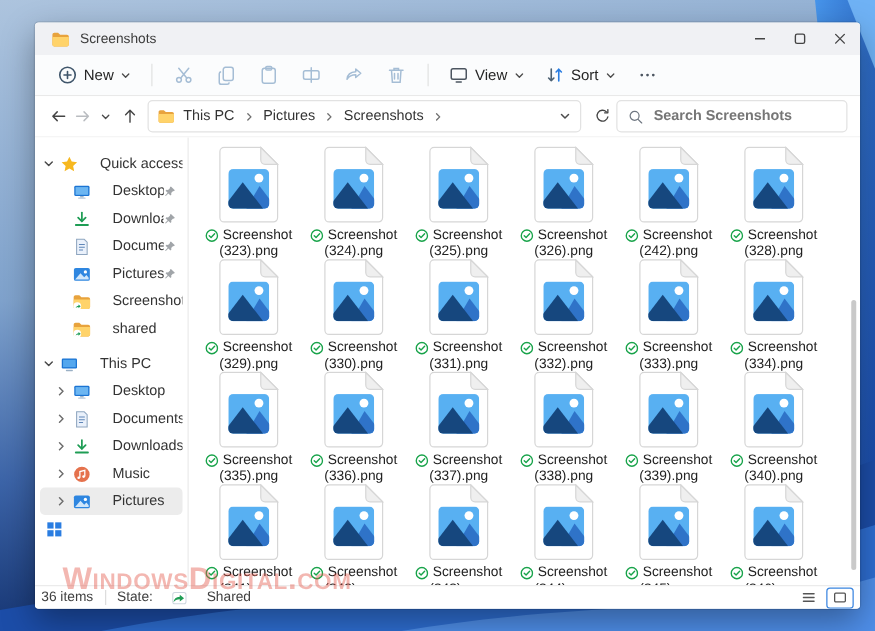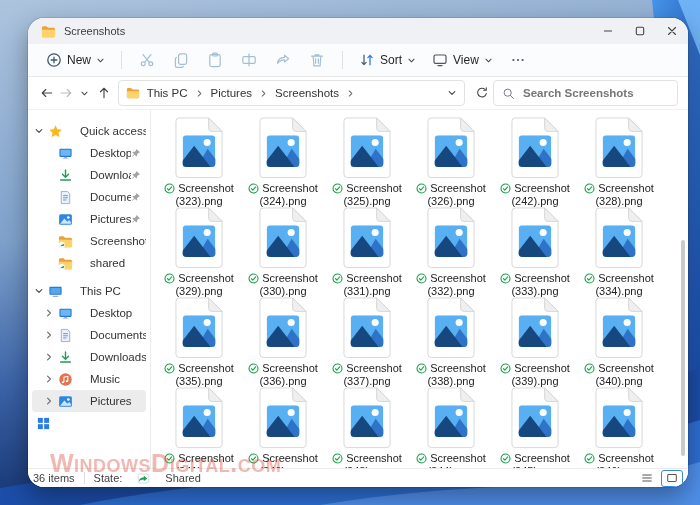--- a/index.html
+++ b/index.html
@@ -2,21 +2,21 @@
 <html><head>
 <meta charset="utf-8">
 <style>
   html,body{margin:0;padding:0;}
   .stage{position:relative;width:700px;height:505px;overflow:hidden;
          font-family:"Liberation Sans",sans-serif;background:#7fa2cc;}
   .wallpaper{position:absolute;left:0;top:0;width:700px;height:505px;}
 
   
   .window{position:absolute;left:28px;top:18px;width:660px;height:469px;background:#fff;
-          border-radius:16px;overflow:hidden;display:flex;flex-direction:column;
+          border-radius:3px;overflow:hidden;display:flex;flex-direction:column;
           box-shadow:0 10px 26px rgba(0,0,0,.35),0 0 0 1px rgba(0,0,0,.10);z-index:2;}
 
   
   .titlebar{flex:0 0 26px;background:#f0f1f4;display:flex;align-items:center;padding-left:13px;}
   .ticon{width:15px;height:15px;}
   .title-text{font-size:11px;color:#3c3c3c;margin-left:8px;}
   .wcontrols{margin-left:auto;display:flex;height:100%;}
   .wbtn{width:32px;display:flex;align-items:center;justify-content:center;}
   .wctl-ic{width:10px;height:10px;}
 
@@ -216,41 +216,41 @@
           <div class="tb-cmd">
             <span class="tb-ic16" data-icon="delete">
               <svg viewBox="0 0 16 16" fill="none" stroke="#a5bdd5" stroke-width="1.2" stroke-linecap="round">
                 <path d="M2.6 4.2h10.8M6.2 4V2.8h3.6V4M4.2 4.2l.7 9.6h6.2l.7-9.6M6.6 6.8v4.4M9.4 6.8v4.4"></path>
               </svg>
             </span>
           </div>
         </div>
       <span class="tb-sep"></span>
       <div class="tb-drop">
+        <span class="tb-ic16" data-icon="view">
+            <svg viewBox="0 0 16 16" fill="none" stroke="#4c5560" stroke-width="1.2" stroke-linecap="round">
+              <rect x="2" y="3" width="12" height="8.4" rx="1.4"></rect>
+              <path d="M6 13.6h4"></path>
+            </svg>
+          </span>
+        <span>View</span>
+        <span class="drop-chev" data-icon="chevron-down">
+            <svg viewBox="0 0 10 10" fill="none" stroke="#4c4c4c" stroke-width="1.2" stroke-linecap="round" stroke-linejoin="round">
+              <path d="M2.2 3.6 5 6.4l2.8-2.8"></path>
+            </svg>
+          </span>
+      </div>
+      <div class="tb-drop">
         <span class="tb-ic16" data-icon="sort">
             <svg viewBox="0 0 16 16" fill="none" stroke-linecap="round" stroke-linejoin="round">
               <path d="M5 3.2v9.4M5 12.6 2.9 10.4M5 12.6l2.1-2.2" stroke="#4c6072" stroke-width="1.3"></path>
               <path d="M11 12.8V3.4M11 3.4 8.9 5.6M11 3.4l2.1 2.2" stroke="#2a7de1" stroke-width="1.3"></path>
             </svg>
           </span>
         <span>Sort</span>
-        <span class="drop-chev" data-icon="chevron-down">
-            <svg viewBox="0 0 10 10" fill="none" stroke="#4c4c4c" stroke-width="1.2" stroke-linecap="round" stroke-linejoin="round">
-              <path d="M2.2 3.6 5 6.4l2.8-2.8"></path>
-            </svg>
-          </span>
-      </div>
-      <div class="tb-drop">
-        <span class="tb-ic16" data-icon="view">
-            <svg viewBox="0 0 16 16" fill="none" stroke="#4c5560" stroke-width="1.2" stroke-linecap="round">
-              <rect x="2" y="3" width="12" height="8.4" rx="1.4"></rect>
-              <path d="M6 13.6h4"></path>
-            </svg>
-          </span>
-        <span>View</span>
         <span class="drop-chev" data-icon="chevron-down">
             <svg viewBox="0 0 10 10" fill="none" stroke="#4c4c4c" stroke-width="1.2" stroke-linecap="round" stroke-linejoin="round">
               <path d="M2.2 3.6 5 6.4l2.8-2.8"></path>
             </svg>
           </span>
       </div>
       <div class="tb-cmd">
         <span class="tb-ic16" data-icon="more">
             <svg viewBox="0 0 16 16" fill="#4c5560">
               <circle cx="3.4" cy="8" r="1.1"></circle>

